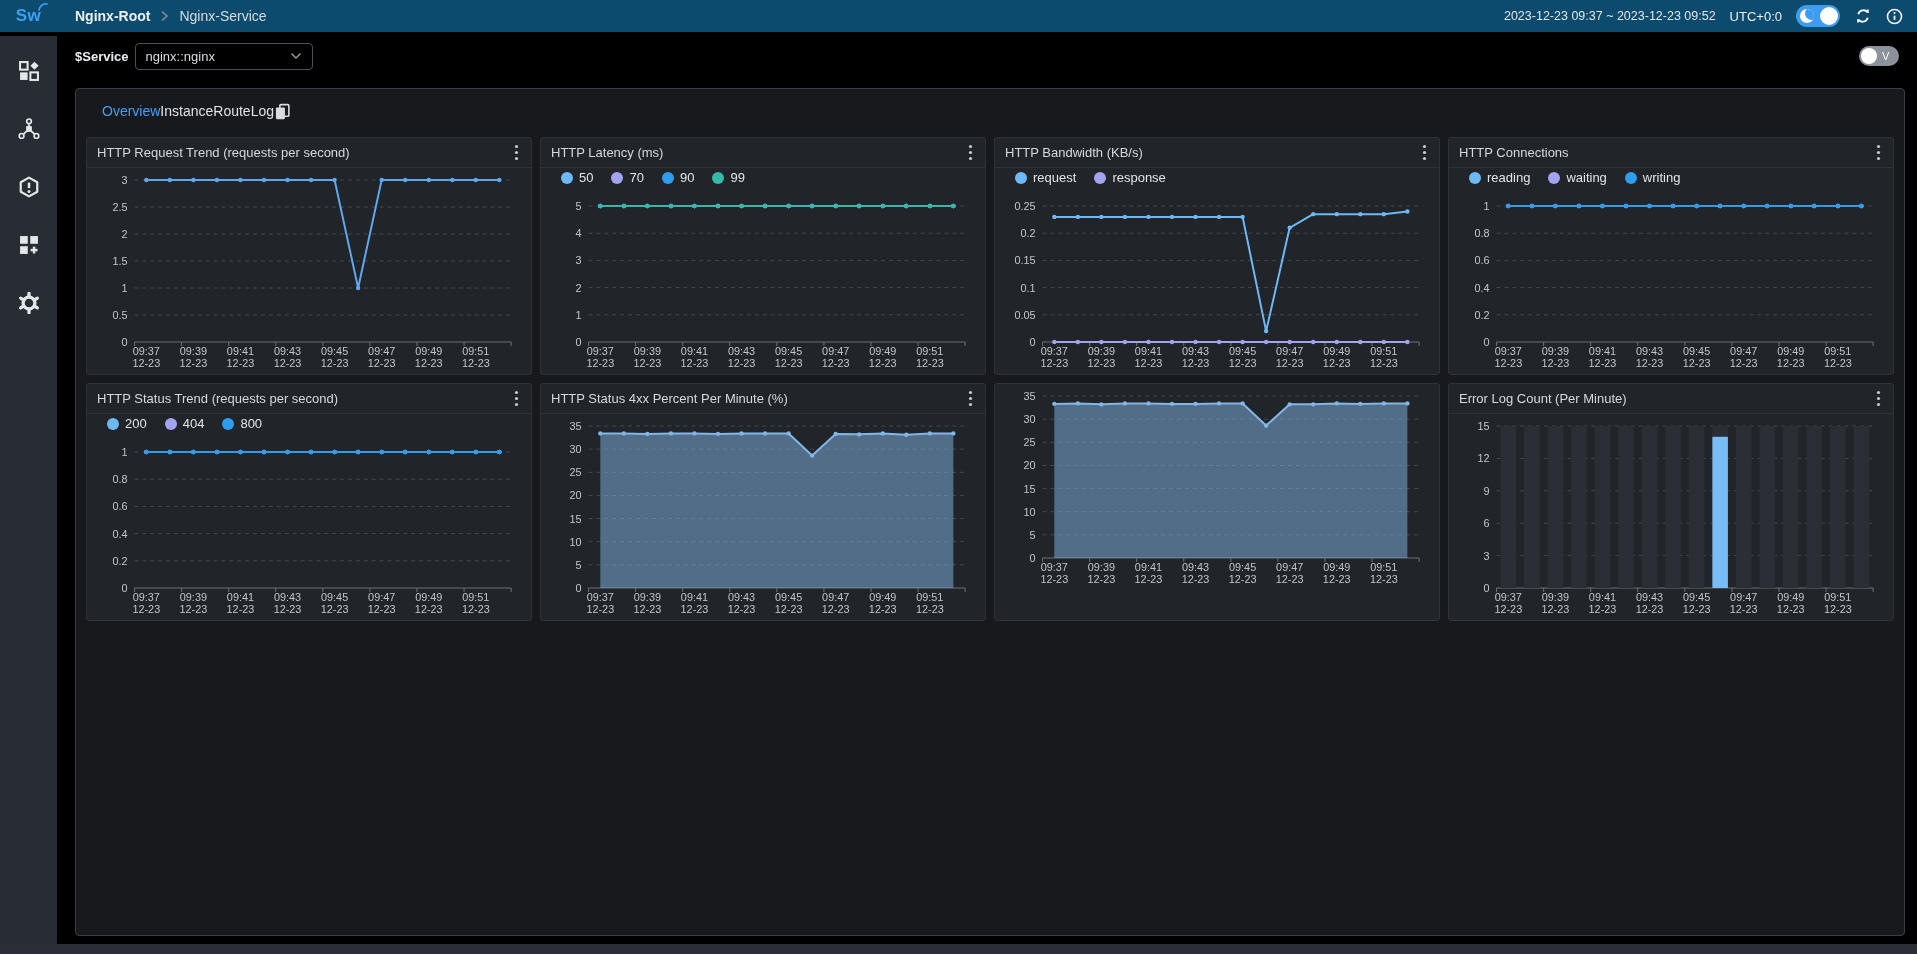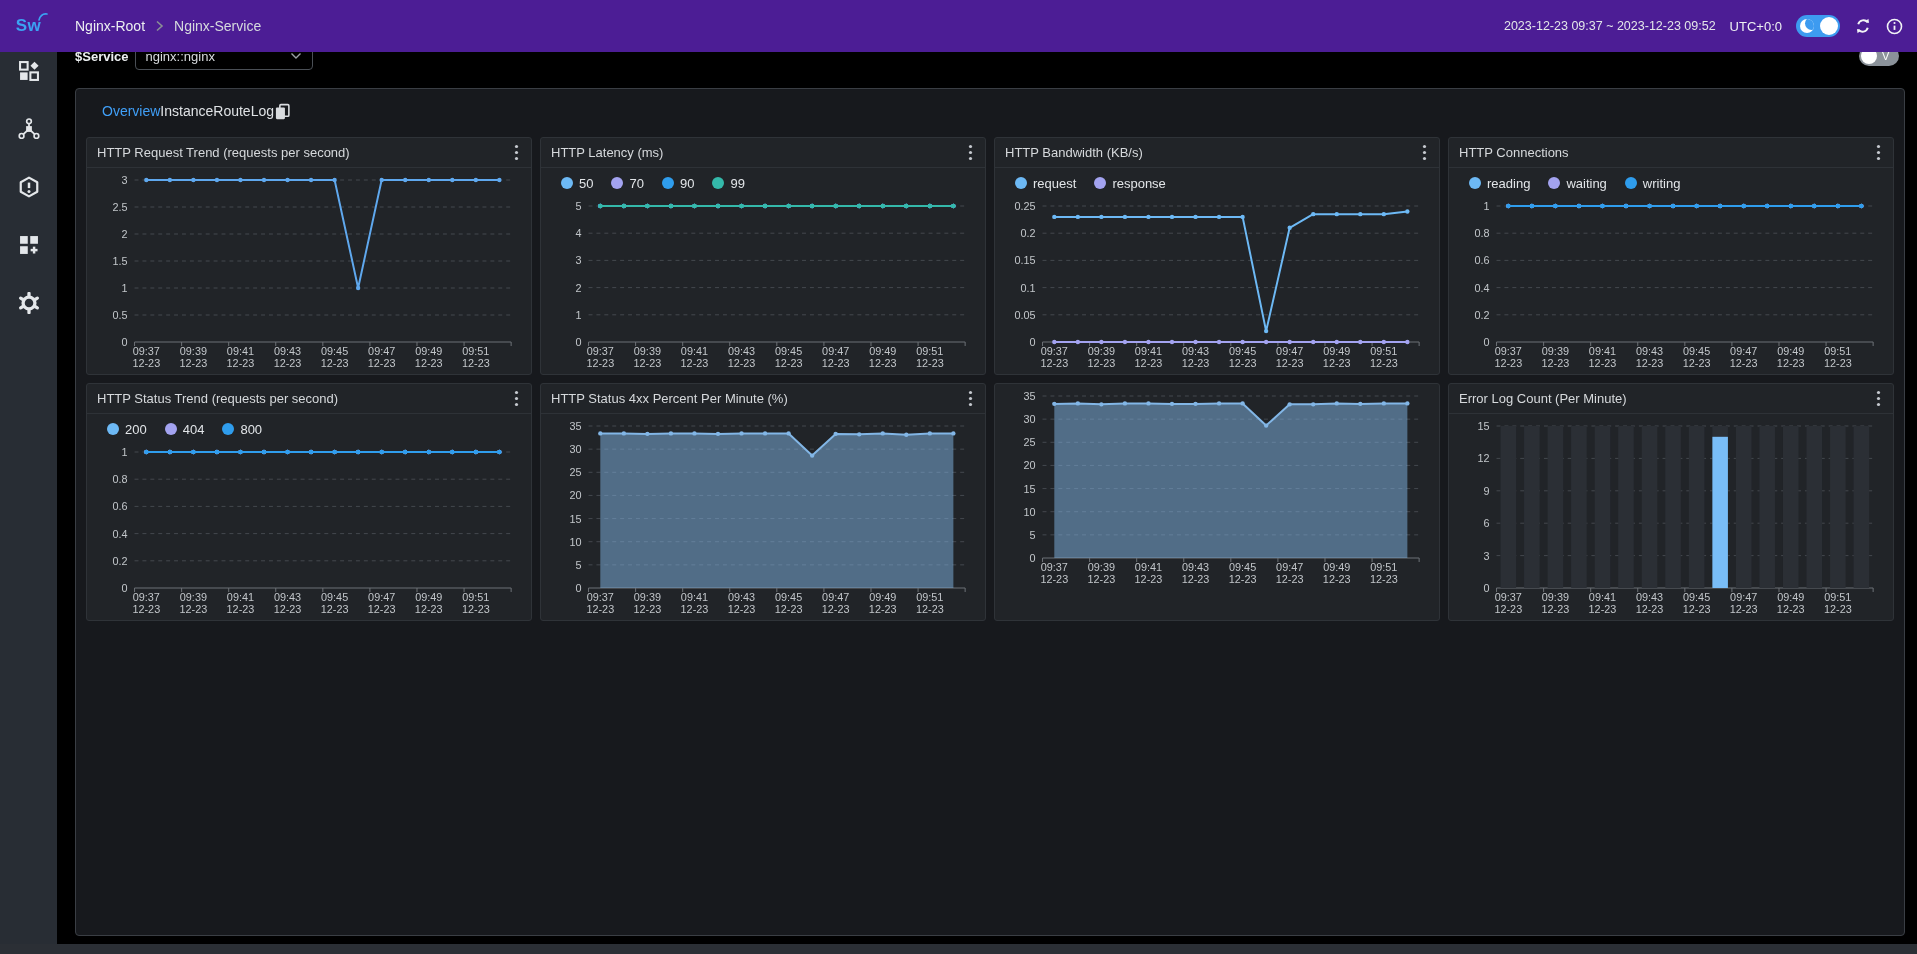--- a/index.html
+++ b/index.html
@@ -1,26 +1,26 @@
 <!DOCTYPE html>
 <html><head>
 <meta charset="utf-8">
 <style>
   html,body{margin:0;padding:0;width:1917px;height:954px;background:#000;
     font-family:"Liberation Sans",sans-serif;overflow:hidden;-webkit-font-smoothing:antialiased;}
   *{box-sizing:border-box}
 
   
-  .topbar{position:absolute;left:0;top:0;right:0;height:52px;background:#4c1d95;
+  .topbar{position:absolute;left:0;top:0;right:0;height:32px;background:#0c4a6e;
     display:flex;align-items:center;z-index:5}
   .logo-wrap{width:57px;display:flex;justify-content:center;align-items:center}
   .logo-text{color:#3ba2f2;font-size:17px;font-weight:700;letter-spacing:.5px;position:relative}
   .logo-text svg{position:absolute;right:-7px;top:-4px}
   .breadcrumb{display:flex;align-items:center;gap:10px;margin-left:18px}
-  .crumb-root{color:#eceff1;font-size:14px;font-weight:400}
+  .crumb-root{color:#eceff1;font-size:14px;font-weight:700}
   .crumb-cur{color:#d6dade;font-size:14px}
   .topbar-right{margin-left:auto;display:flex;align-items:center;gap:14px;padding-right:14px}
   .time-range{color:#e3e6e9;font-size:12.5px}
   .tz{color:#eef1f3;font-size:13px}
   .toggle{width:44px;height:22px;border-radius:11px;background:#3d9bf0;position:relative;cursor:pointer}
   .moon{position:absolute;left:4px;top:4px;width:14px;height:14px;border-radius:50%;background:#fff;overflow:hidden}
   .moon::after{content:"";position:absolute;left:5px;top:-2px;width:13px;height:13px;border-radius:50%;background:#3d9bf0}
   .knob{position:absolute;right:2px;top:2px;width:18px;height:18px;border-radius:50%;background:#fff}
 
   
@@ -49,21 +49,21 @@
   .tab.active{color:#409ff7}
   .tab-icon{cursor:pointer;display:flex;align-items:center}
 
   .cards{display:grid;grid-template-columns:repeat(4,1fr);gap:8px;padding:4px 10px 10px;}
   .card{background:#212428;border:1px solid #2f3338;border-radius:3px;height:238px;overflow:hidden}
   .card-h{height:30px;display:flex;align-items:center;justify-content:space-between;
     padding:0 10px;border-bottom:1px solid #2e3237}
   .card-title{font-size:13px;color:#d6d9dc}
   .more-btn{cursor:pointer;display:flex;align-items:center;padding:2px}
   .card-b{padding:2px 8px 0}
-  .legend{height:26px;display:flex;align-items:center;gap:18px;padding-left:12px}
+  .legend{height:26px;display:flex;align-items:flex-start;gap:18px;padding-left:12px}
   .legend-item{display:flex;align-items:center;gap:6px;font-size:13px;color:#e2e5e8;cursor:pointer}
   .dot{width:12px;height:12px;border-radius:50%}
   .chart{display:block;width:100%}
 
   .hscroll{position:absolute;left:0;bottom:0;right:0;height:10px;background:#2b2f35}
 </style>
 </head>
 <body>
 
 <div class="topbar">

